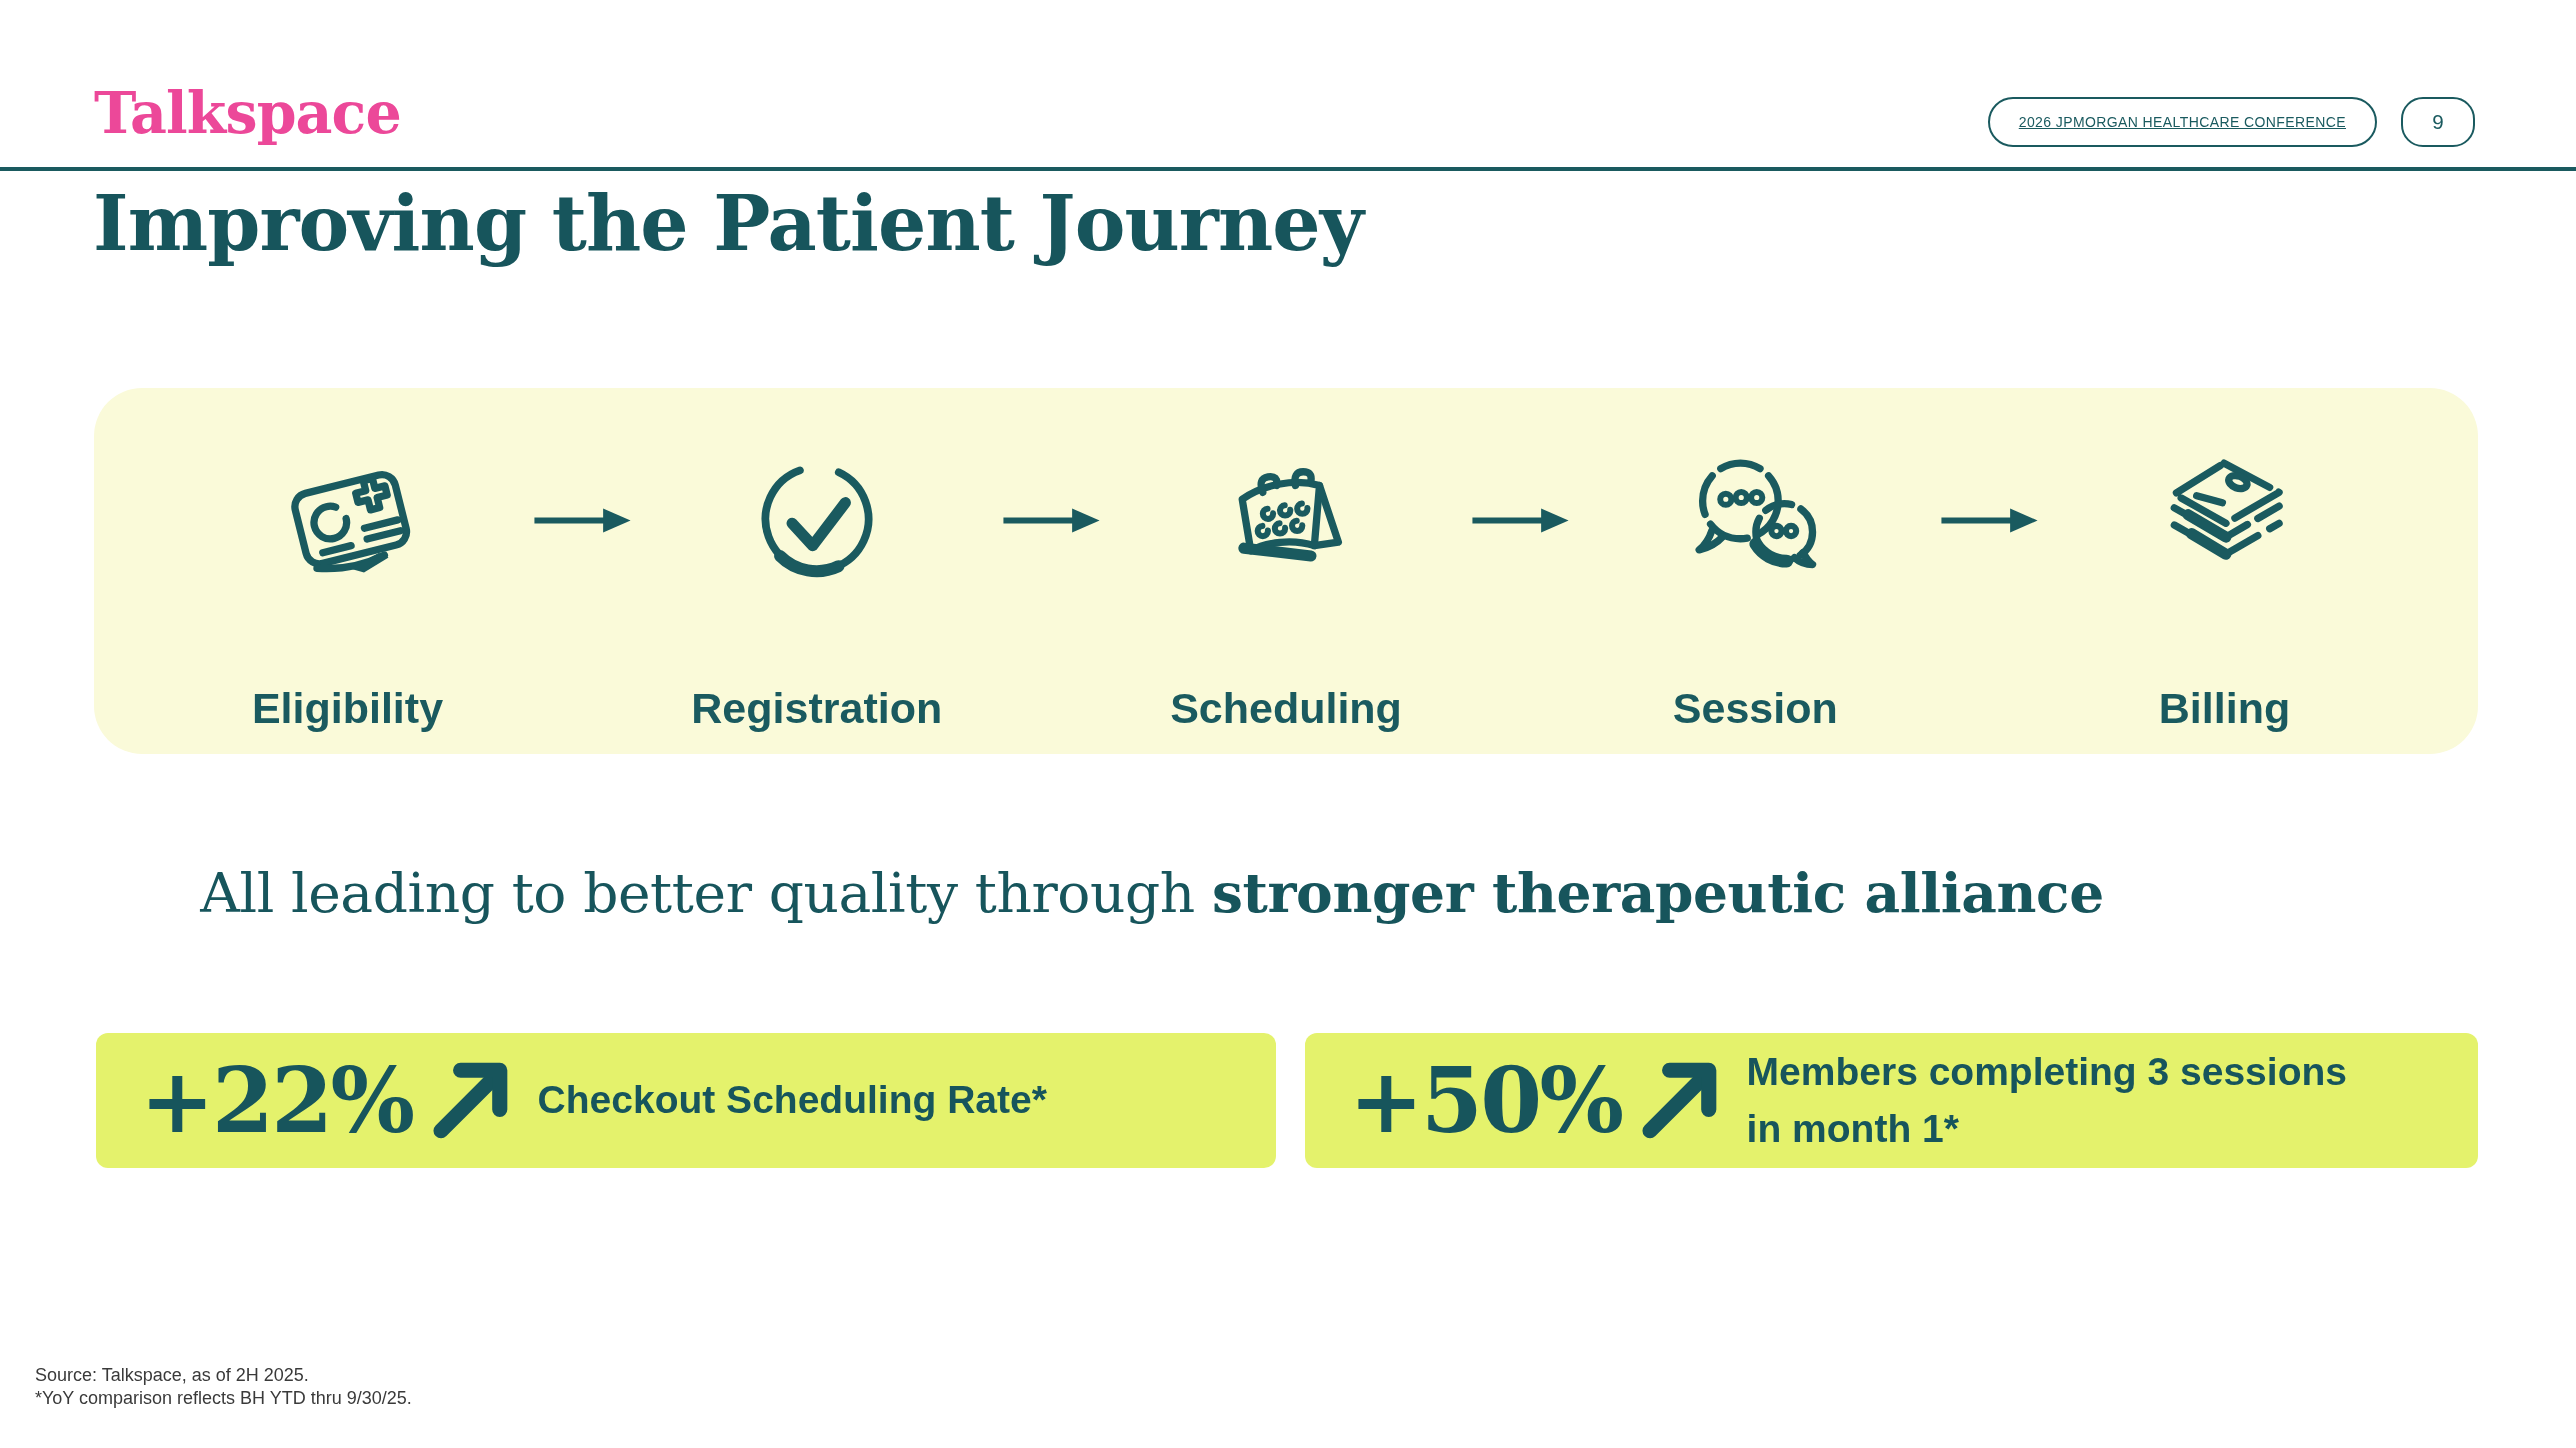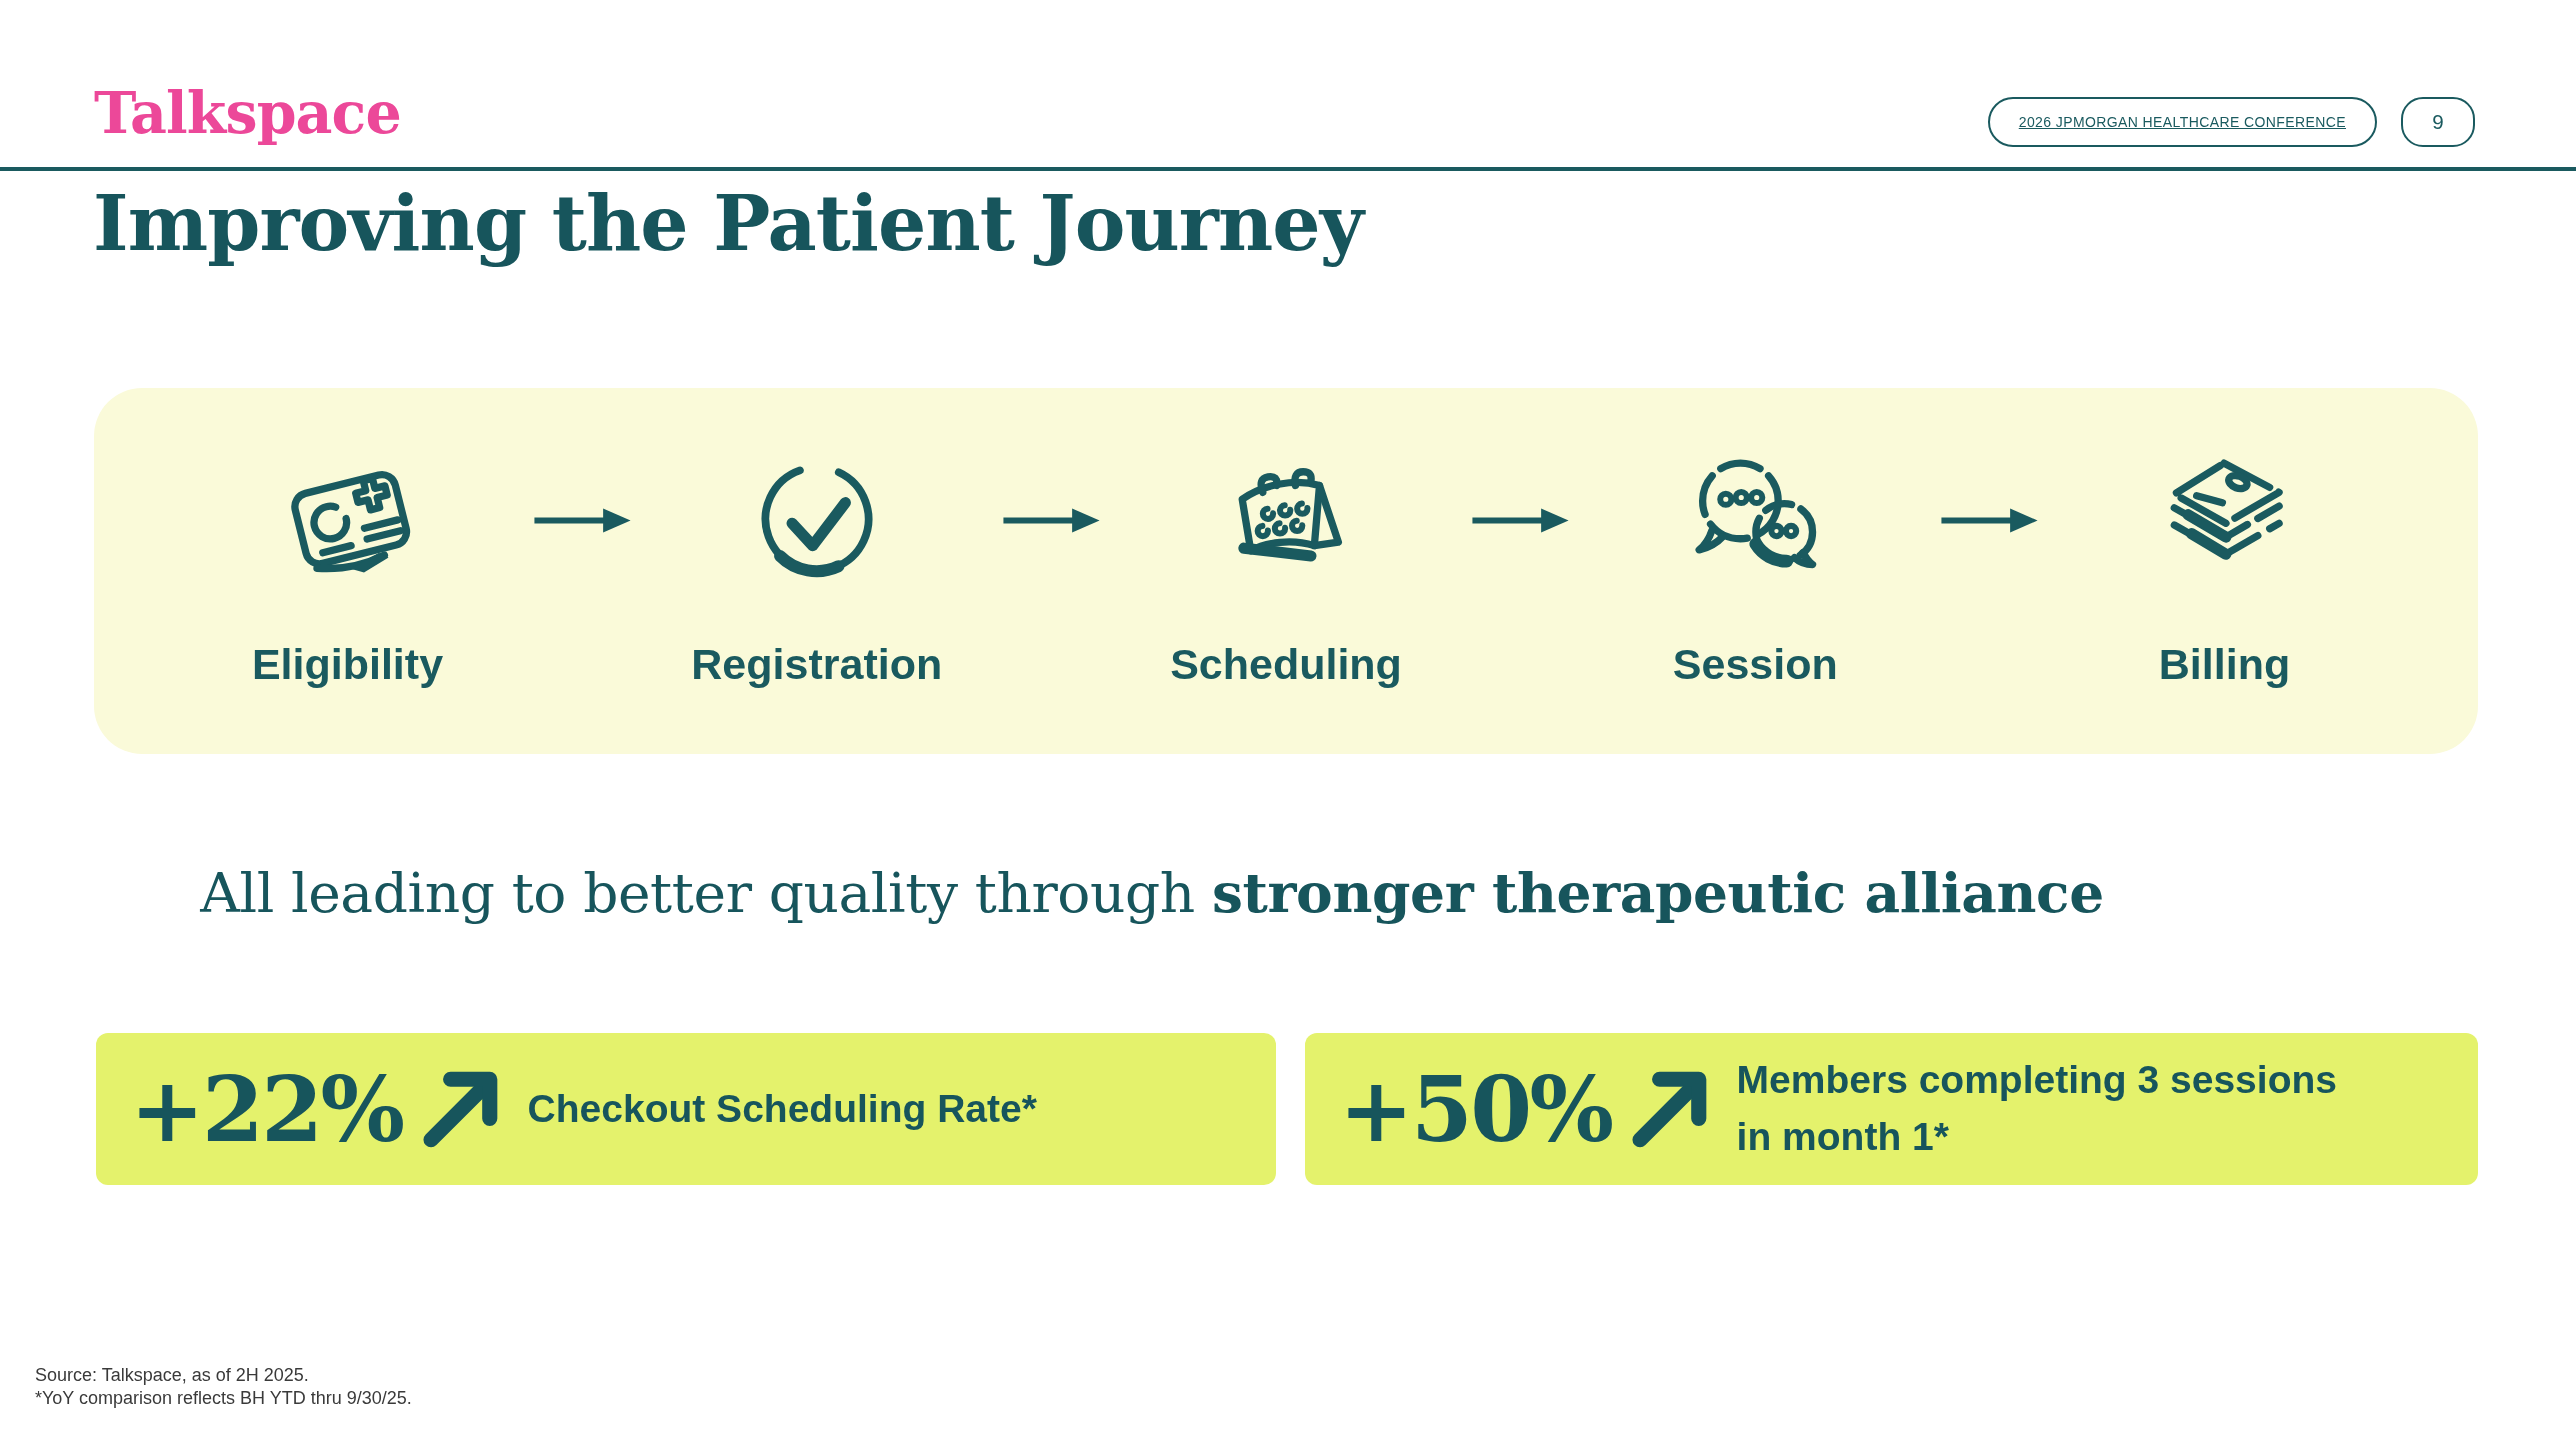--- a/index.html
+++ b/index.html
@@ -39,21 +39,21 @@
   }
   
   .journey{
     position:absolute;left:94px;top:388px;width:2384px;height:366px;
     background:#FAFAD9;border-radius:48px;
     display:flex;align-items:flex-start;justify-content:space-between;
     padding:58px 82px 0 82px;box-sizing:border-box;
   }
   .step{
     display:flex;flex-direction:column;align-items:center;
-    width:343px;flex:0 0 auto;
+    width:343px;flex:0 0 auto;gap:44px;
   }
   .step .icon-wrap{height:146px;display:flex;align-items:center;justify-content:center;}
   .step .step-label{
     margin-top:48px;
     font-size:43px;font-weight:700;color:#1A5A5F;
   }
   .flow-arrow{
     flex:1 1 auto;display:flex;align-items:center;justify-content:center;
     margin-top:57px;height:34px;
   }
@@ -61,24 +61,24 @@
   
   .tagline{
     position:absolute;left:0;top:860px;width:2304px;
     text-align:center;
     font-family:"DejaVu Serif","Liberation Serif",serif;
     font-size:55px;color:#17555C;letter-spacing:-0.4px;
   }
   .tagline .bold{font-weight:800;}
   
   .statbox{
-    position:absolute;top:1033px;height:152px;
+    position:absolute;top:1033px;height:135px;
     background:#E4F26C;border-radius:12px;
     display:flex;align-items:center;
-    box-sizing:border-box;padding:0 34px;
+    box-sizing:border-box;padding:0 44px;
   }
   .statbox.left{left:96px;width:1180px;}
   .statbox.right{left:1305px;width:1173px;}
   .stat-value{
     font-family:"DejaVu Serif","Liberation Serif",serif;
     font-weight:800;font-size:89px;letter-spacing:-2.6px;
     color:#17555C;white-space:nowrap;
   }
   .stat-arrow{margin:0 24px 0 12px;flex:0 0 auto;display:flex;align-items:center;}
   .stat-label{

